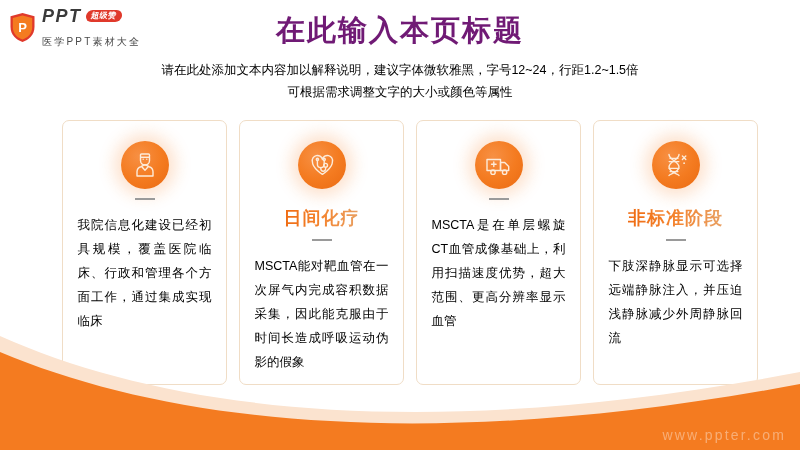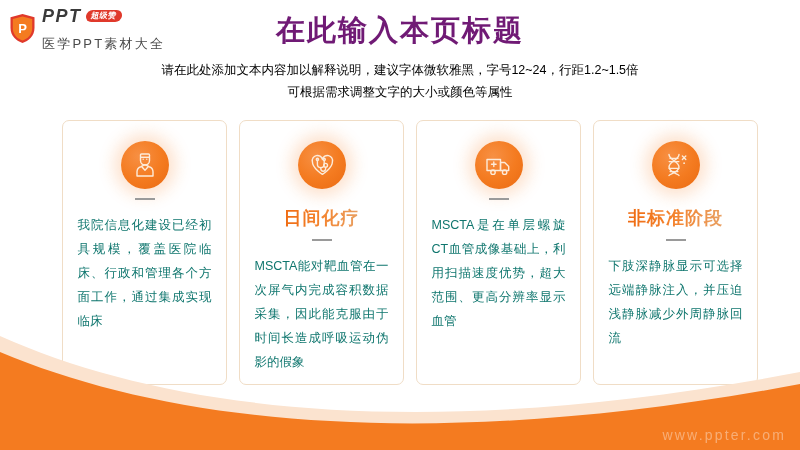--- a/index.html
+++ b/index.html
@@ -16,21 +16,21 @@
   .wave-wrap svg{display:block;width:800px;height:150px;}
 
   
   .logo{position:absolute;left:9px;top:7px;display:flex;align-items:center;gap:6px;}
   .shield{width:27px;height:31px;position:relative;flex:none;}
   .logo-txt{display:flex;flex-direction:column;justify-content:center;gap:12px;}
   .logo-row1{display:flex;align-items:center;gap:4px;}
   .logo-ppt{font-size:18px;font-weight:bold;color:#3a3a3a;letter-spacing:1.5px;font-style:italic;line-height:1;}
   .logo-badge{background:#e0392b;color:#fff;font-size:8px;font-weight:bold;
     padding:2px 5px;border-radius:7px;line-height:1;letter-spacing:.5px;transform:skewX(-8deg);}
-  .logo-sub{font-size:13px;color:#4a4a4a;letter-spacing:2.2px;line-height:1;}
+  .logo-sub{font-size:10px;color:#4a4a4a;letter-spacing:2.2px;line-height:1;}
 
   
   .page-title{
     position:absolute;top:11px;left:0;right:0;text-align:center;
     font-size:29px;font-weight:bold;color:#701a75;letter-spacing:2px;
   }
   .subtitle{
     position:absolute;top:60px;left:0;right:0;text-align:center;
     font-size:12.5px;color:#000000;line-height:1.75;
   }
@@ -60,21 +60,21 @@
     margin-top:17px;
     font-size:18px;font-weight:bold;letter-spacing:1px;
     background:linear-gradient(90deg,#ef6c13 0%,#f4832d 48%,#e8a063 100%);
     -webkit-background-clip:text;background-clip:text;
     -webkit-text-fill-color:transparent;color:#ef6c13;
     white-space:nowrap;
   }
   .divider{width:20px;height:1.5px;background:#9a9a9a;margin-top:9px;}
   .card-body{
     margin-top:13px;width:134px;
-    font-size:12.5px;color:#0f766e;line-height:1.92;
+    font-size:12.5px;color:#000000;line-height:1.92;
     text-align:justify;text-align-last:left;
   }
 
   
   .watermark{
     position:absolute;right:14px;bottom:7px;
     font-size:14px;letter-spacing:2.2px;
     color:rgba(255,255,255,.38);
     margin-top:8px;
   }

